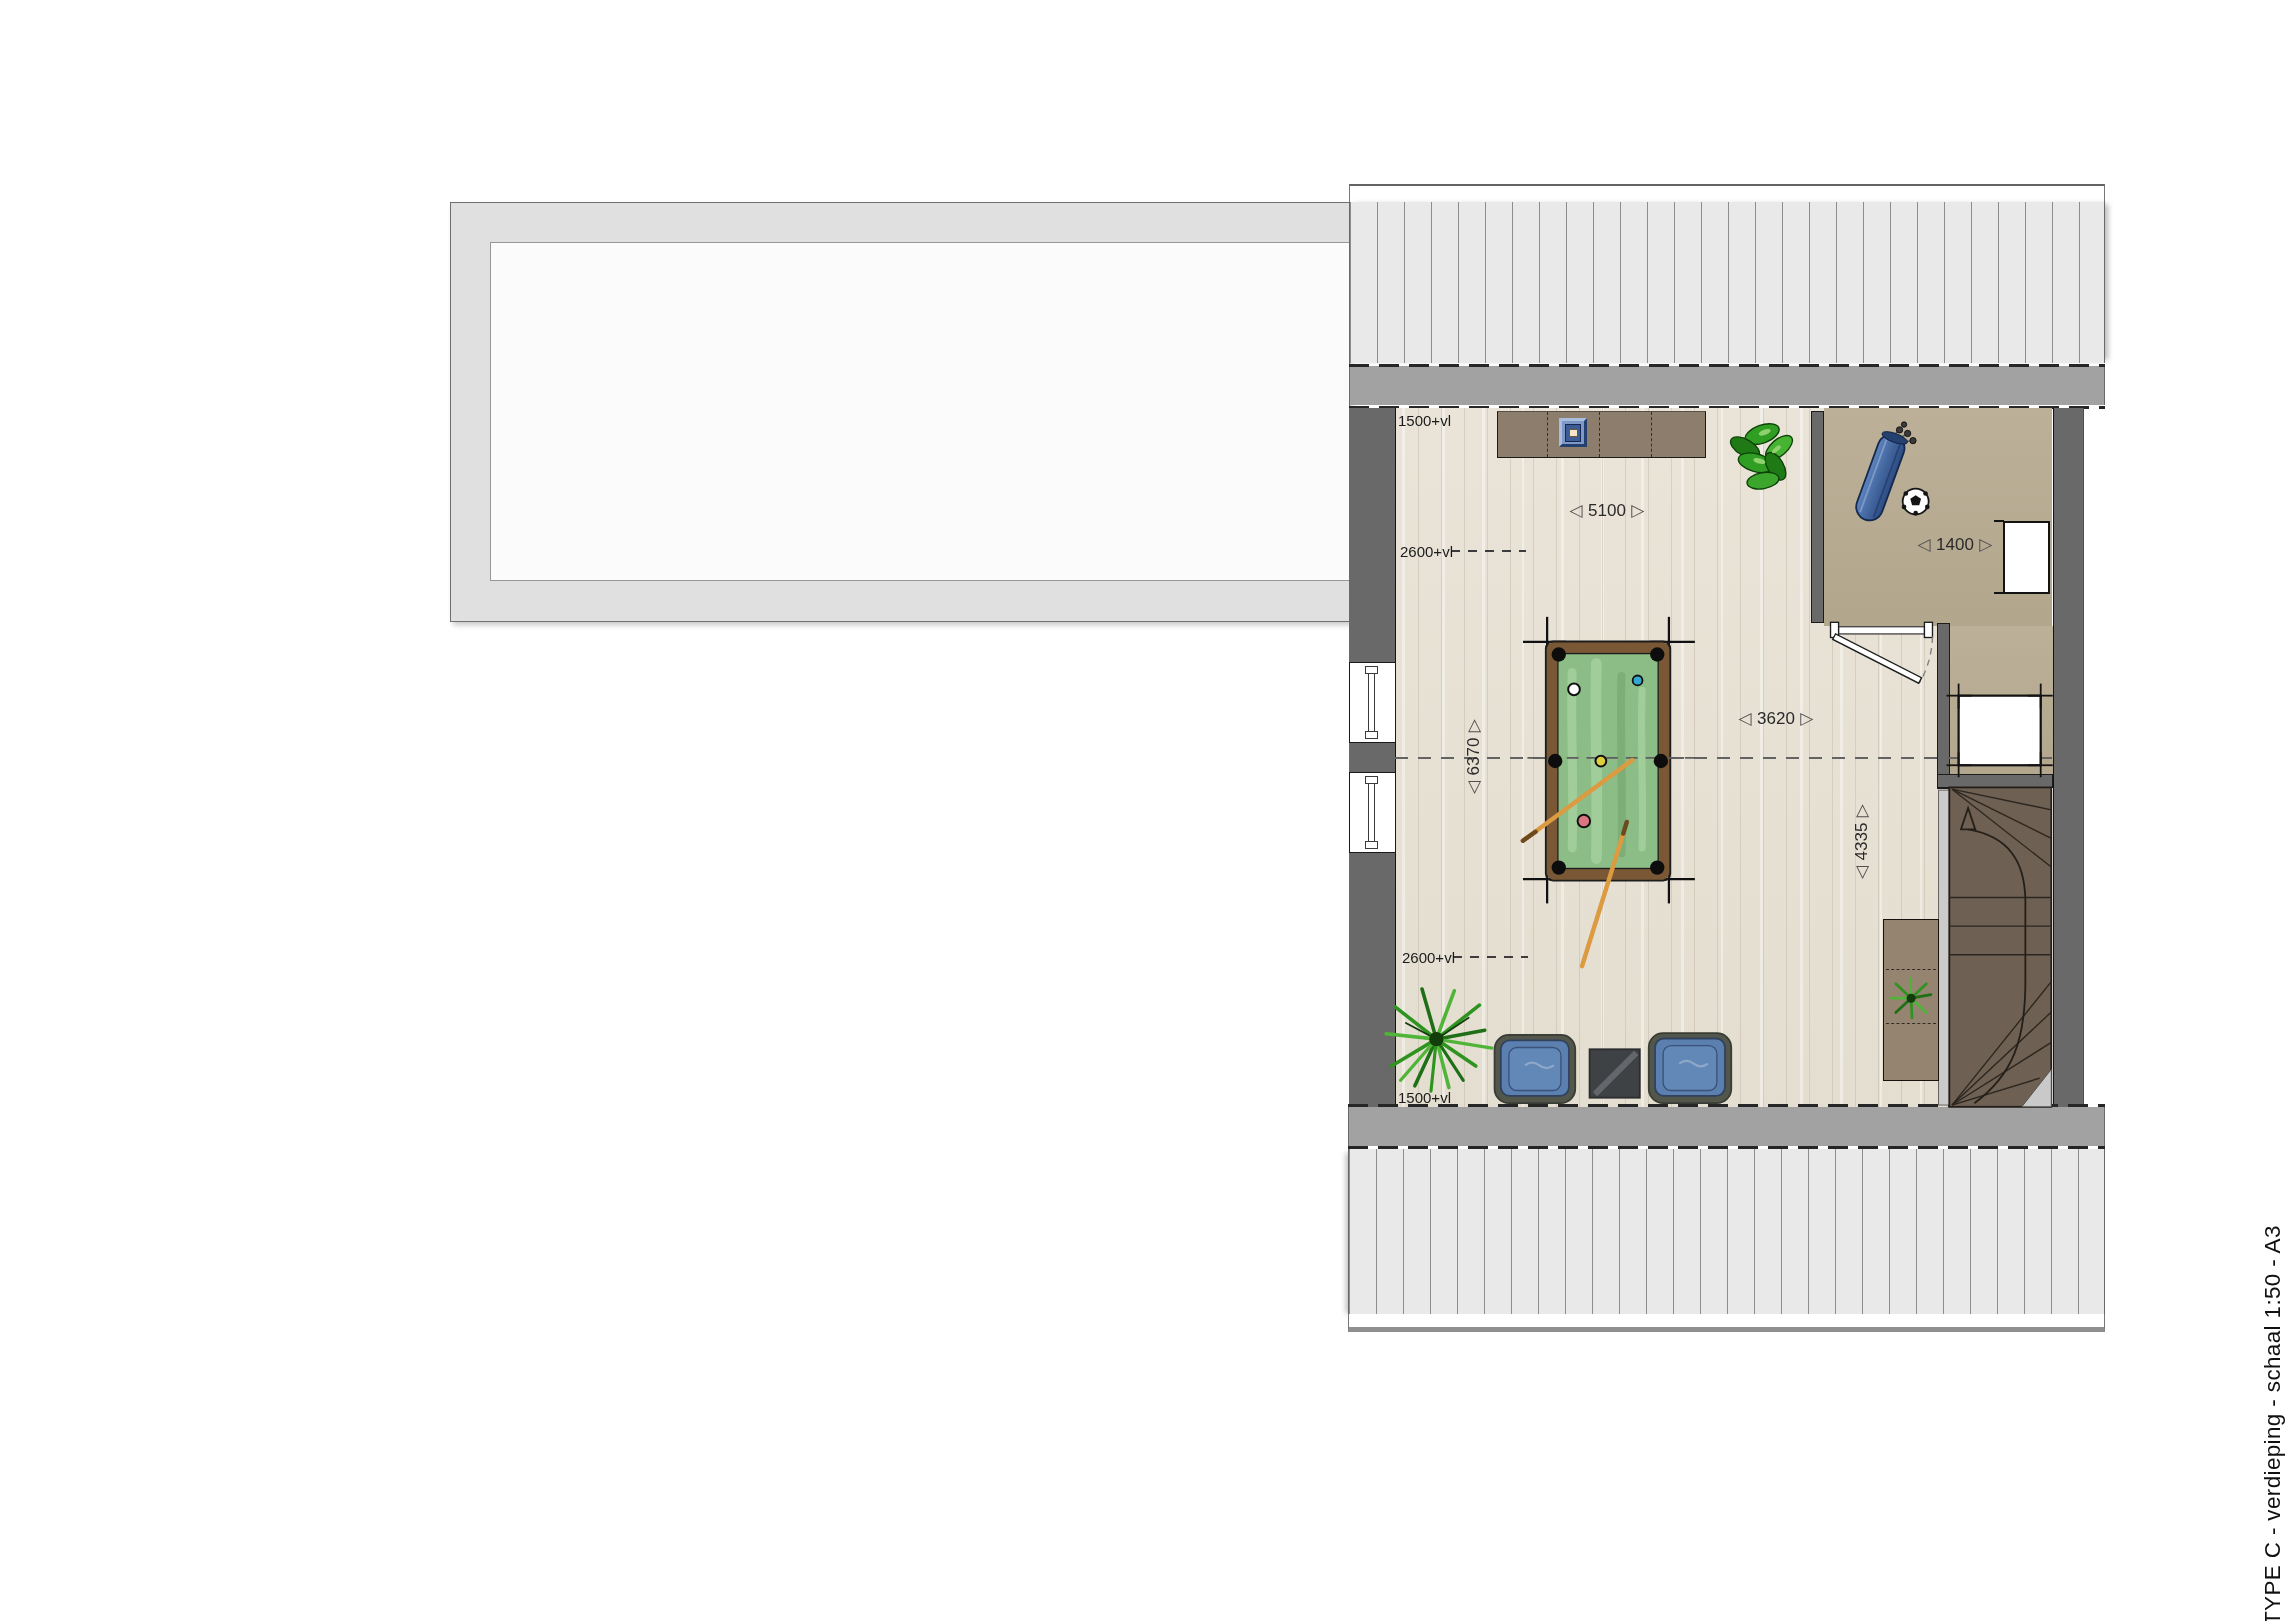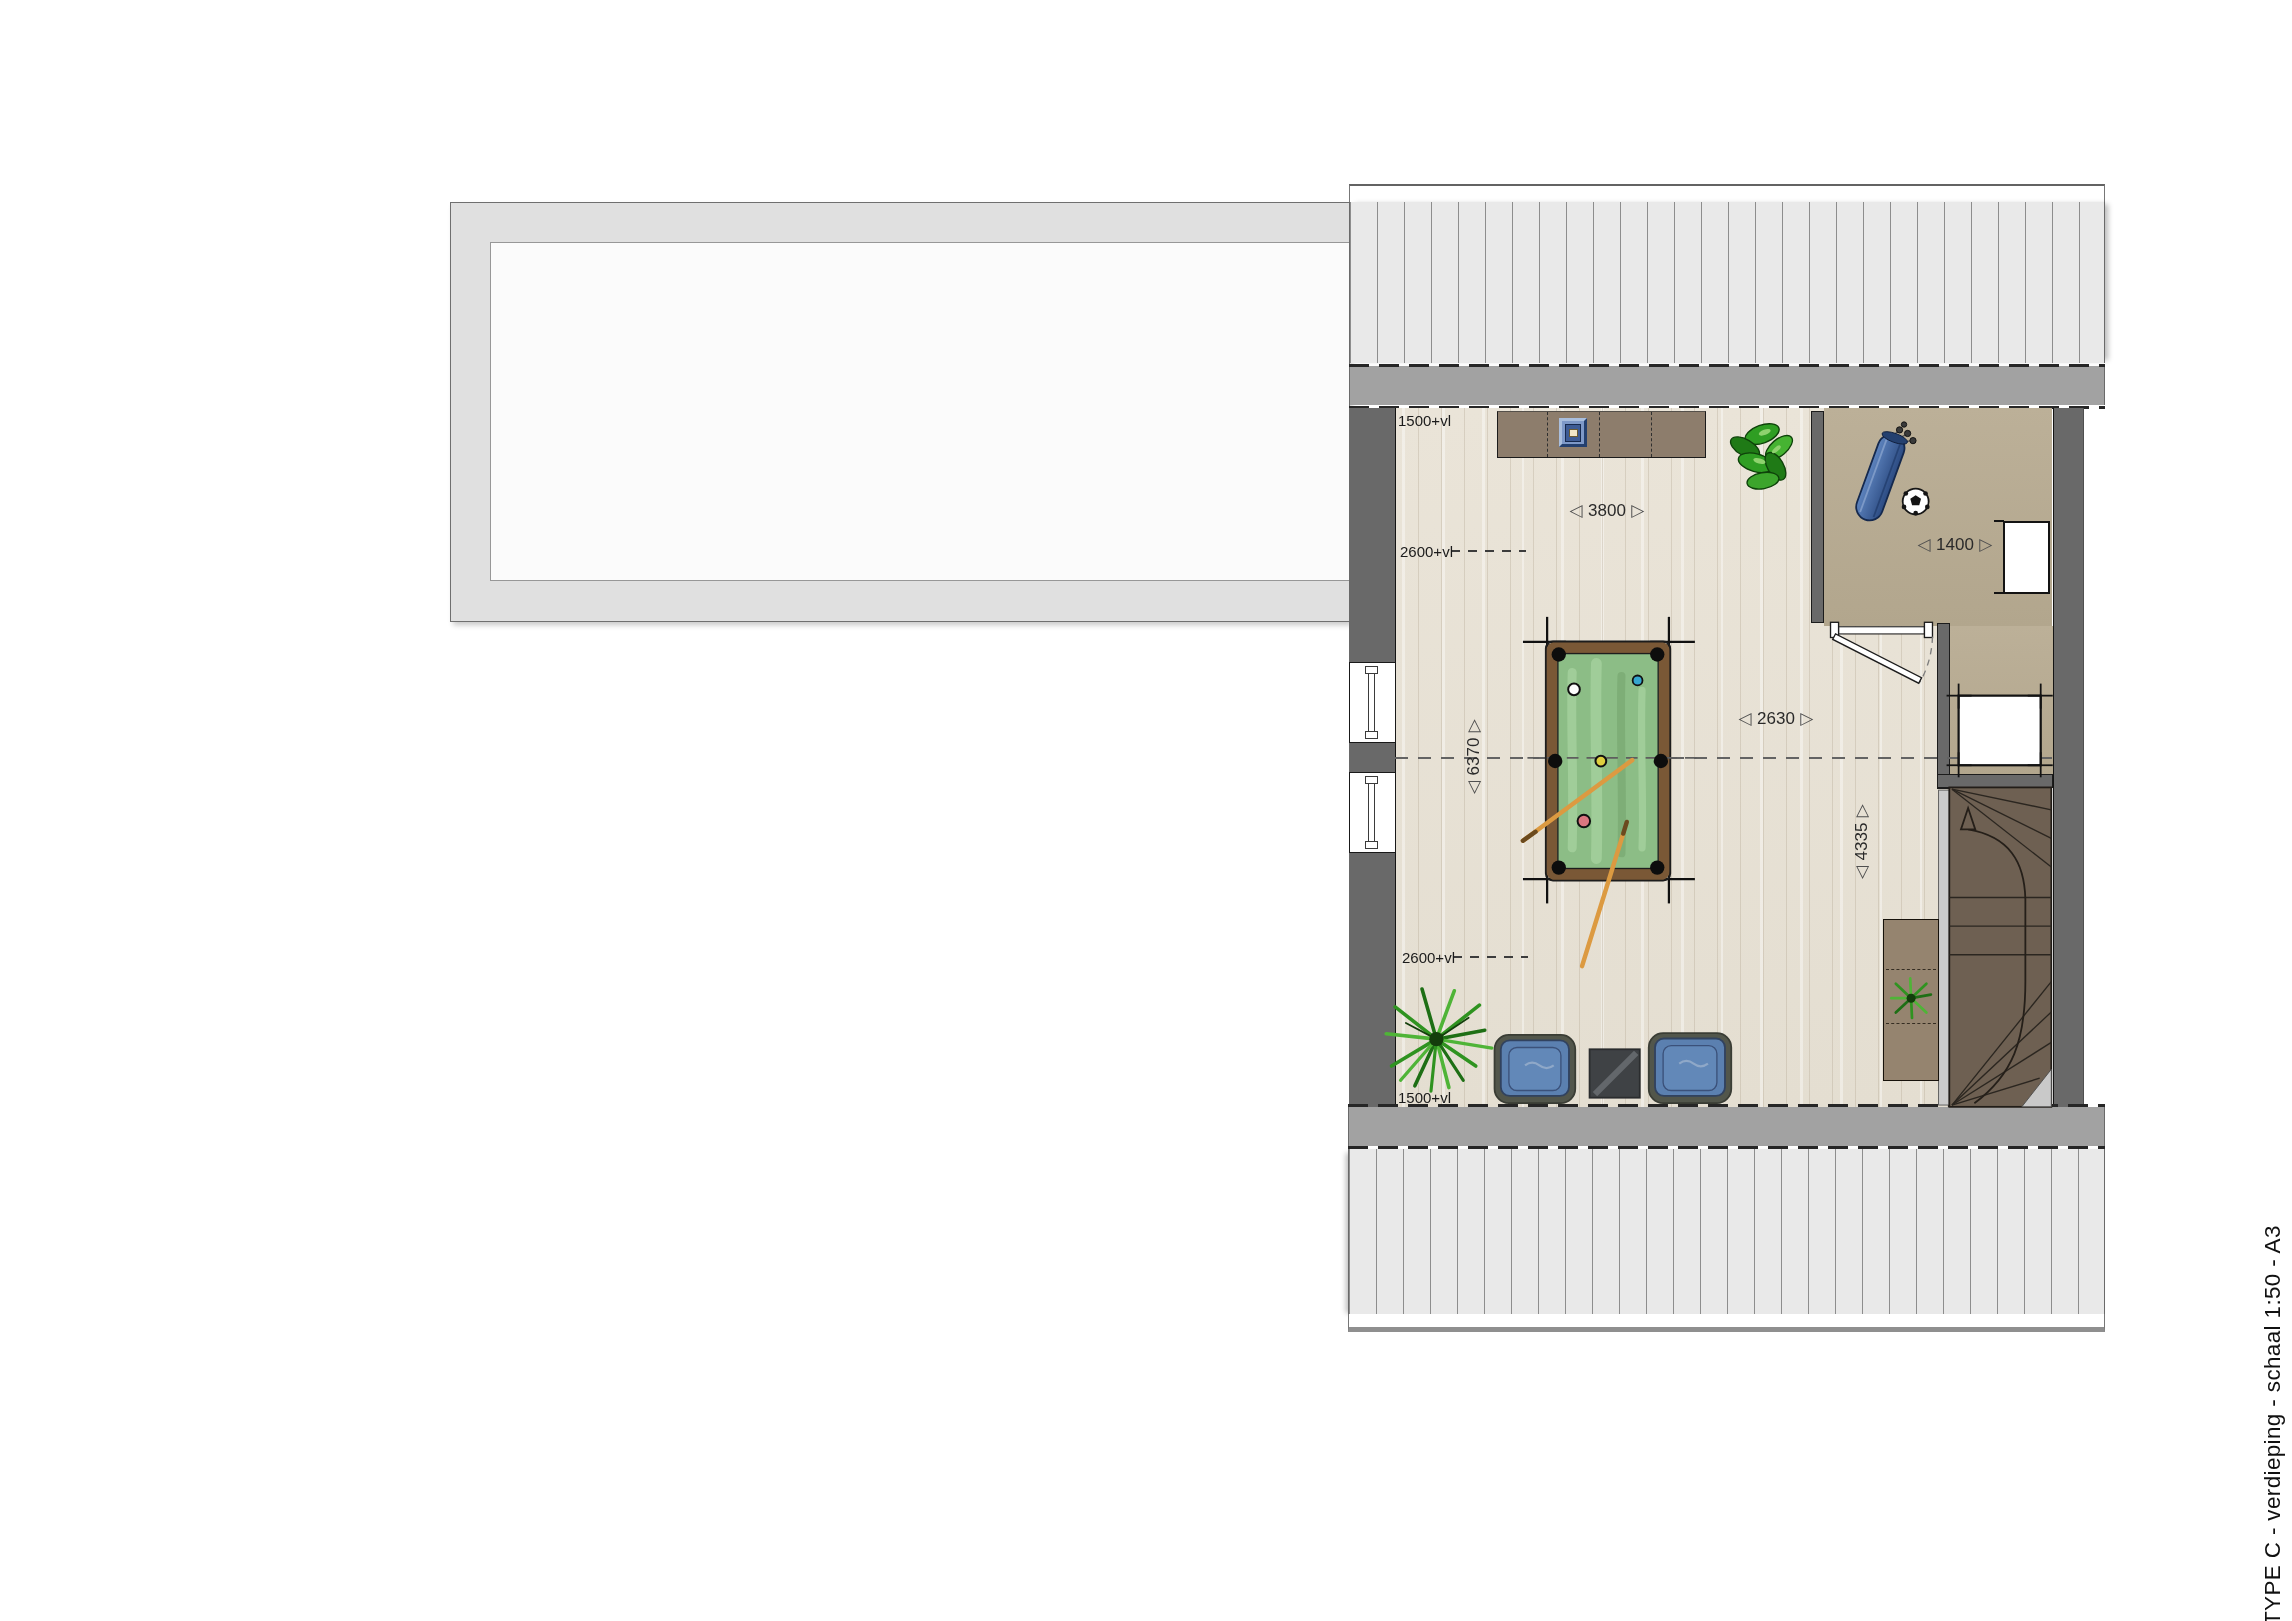--- a/index.html
+++ b/index.html
@@ -311,31 +311,31 @@
     </g>
   </svg>
 
   <div class="abs lbl" style="left:1398px;top:405px;">1500+vl</div>
   <div class="abs lbl" style="left:1400px;top:536px;">2600+vl</div>
   <div class="abs lbl" style="left:1402px;top:942px;">2600+vl</div>
   <div class="abs lbl" style="left:1398px;top:1082px;">1500+vl</div>
 
   <div class="abs dim" style="left:1549px;top:494px;width:116px;">
     <span class="arr">◁</span>
-    <span>3800</span>
+    <span>5100</span>
     <span class="arr">▷</span>
   </div>
   <div class="abs dim" style="left:1897px;top:528px;width:116px;">
     <span class="arr">◁</span>
     <span>1400</span>
     <span class="arr">▷</span>
   </div>
   <div class="abs dim" style="left:1718px;top:702px;width:116px;">
     <span class="arr">◁</span>
-    <span>2630</span>
+    <span>3620</span>
     <span class="arr">▷</span>
   </div>
   <div class="abs dim vert" style="left:1415px;top:740px;width:116px;">
     <span class="arr">◁</span>
     <span>6370</span>
     <span class="arr">▷</span>
   </div>
   <div class="abs dim vert" style="left:1803px;top:825px;width:116px;">
     <span class="arr">◁</span>
     <span>4335</span>

